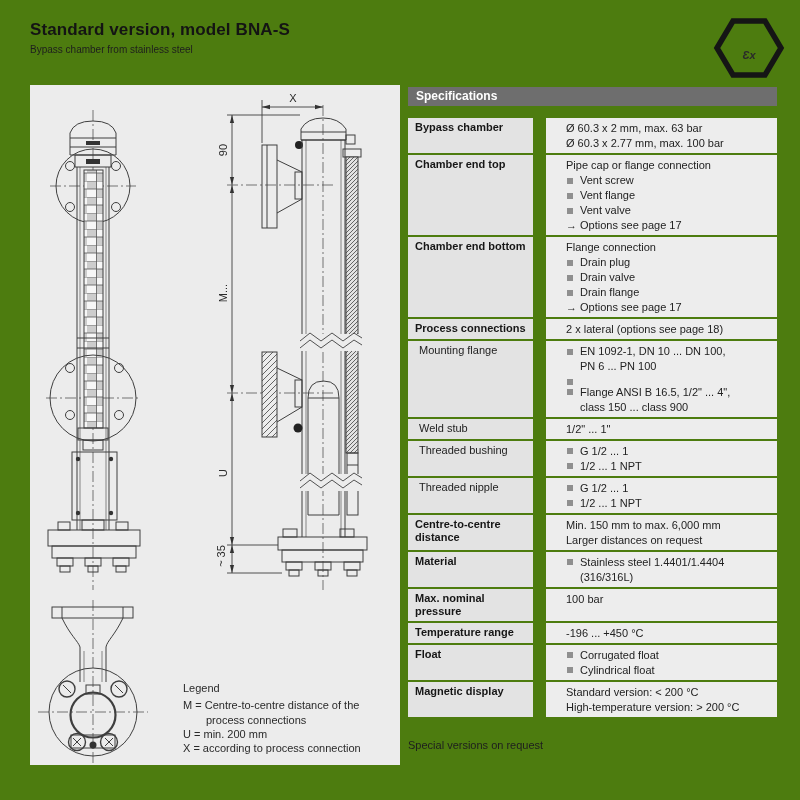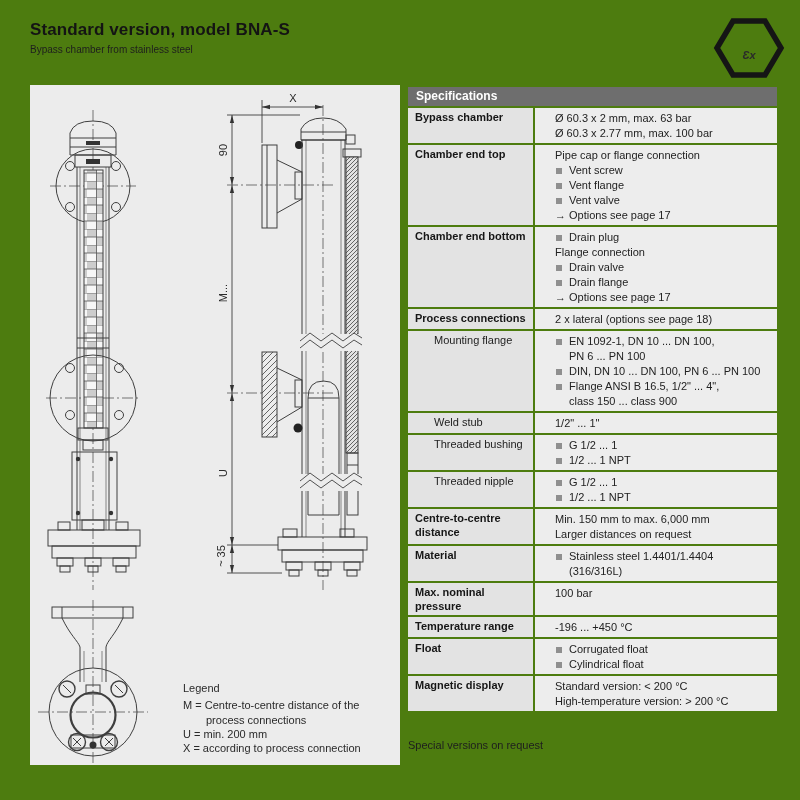--- a/index.html
+++ b/index.html
@@ -9,25 +9,25 @@
   .title { position:absolute; left:30px; top:20px; font-size:17px; font-weight:bold; color:#141414; letter-spacing:.1px; }
   .subtitle { position:absolute; left:30px; top:44px; font-size:10px; color:#1e1e1e; }
 
   .atex { position:absolute; left:712px; top:16px;text-align:center; }
 
   .draw-box { position:absolute; left:30px; top:85px; width:370px; height:680px; background:#ececec; }
   svg text { font-family:"Liberation Sans", sans-serif; font-size:11px; fill:#2a2a2a; stroke:none; }
   .cl { stroke-dasharray:11 3 2 3; stroke-width:0.7; }
 
   .specs { position:absolute; left:408px; top:87px; width:369px; }
-  .spec-header { background:#6e6e6e; color:#ffffff; font-weight:bold; font-size:12px; padding:2px 8px 3px; margin-bottom:2px; }
-  .spec-row { display:grid; grid-template-columns:125px 1fr; column-gap:2px; margin-bottom:2px; }
+  .spec-header { background:#6e6e6e; color:#ffffff; font-weight:bold; font-size:12px; padding:2px 8px 3px; margin-bottom:12px; }
+  .spec-row { display:grid; grid-template-columns:125px 1fr; column-gap:13px; margin-bottom:2px; }
   .cell-label { background:#e3e3e3; font-size:11px; font-weight:bold; color:#161616;
                 padding:3px 4px 2px 7px; line-height:13.5px; }
-  .cell-label.sub { font-weight:normal; padding-left:26px; color:#222; }
+  .cell-label.sub { font-weight:normal; padding-left:11px; color:#222; }
   .cell-value { background:#ededed; font-size:11px; color:#222;
                 padding:3px 6px 2px 20px; line-height:15px; }
   .vl { display:flex; align-items:flex-start; }
   .sq { flex:none; width:6px; height:6px; background:#8f8f8f; margin:4.5px 7px 0 1px; }
   .cont { padding-left:14px; }
   .footnote { position:absolute; left:408px; top:739px; font-size:11px; color:#1e1e1e; }
 </style>
 </head>
 <body>
 
@@ -272,25 +272,25 @@
         <div class="vl">
             <span>→ Options see page 17</span>
           </div>
       </div>
     </div>
 
     <div class="spec-row">
       <div class="cell-label">Chamber end bottom</div>
       <div class="cell-value">
         <div class="vl">
+            <span>Flange connection</span>
+          </div>
+        <div class="vl">
             <span class="sq"></span>
             <span>Drain plug</span>
-          </div>
-        <div class="vl">
-            <span>Flange connection</span>
           </div>
         <div class="vl">
             <span class="sq"></span>
             <span>Drain valve</span>
           </div>
         <div class="vl">
             <span class="sq"></span>
             <span>Drain flange</span>
           </div>
         <div class="vl">
@@ -313,21 +313,20 @@
       <div class="cell-value">
         <div class="vl">
             <span class="sq"></span>
             <span>EN 1092-1, DN 10 ... DN 100,</span>
           </div>
         <div class="vl cont">
             <span>PN 6 ... PN 100</span>
           </div>
         <div class="vl">
             <span class="sq"></span>
-            <span>DIN, DN 10 ... DN 100, PN 6 ... PN 100</span>
           </div>
         <div class="vl">
             <span class="sq"></span>
             <span>Flange ANSI B 16.5, 1/2" ... 4",</span>
           </div>
         <div class="vl cont">
             <span>class 150 ... class 900</span>
           </div>
       </div>
     </div>

